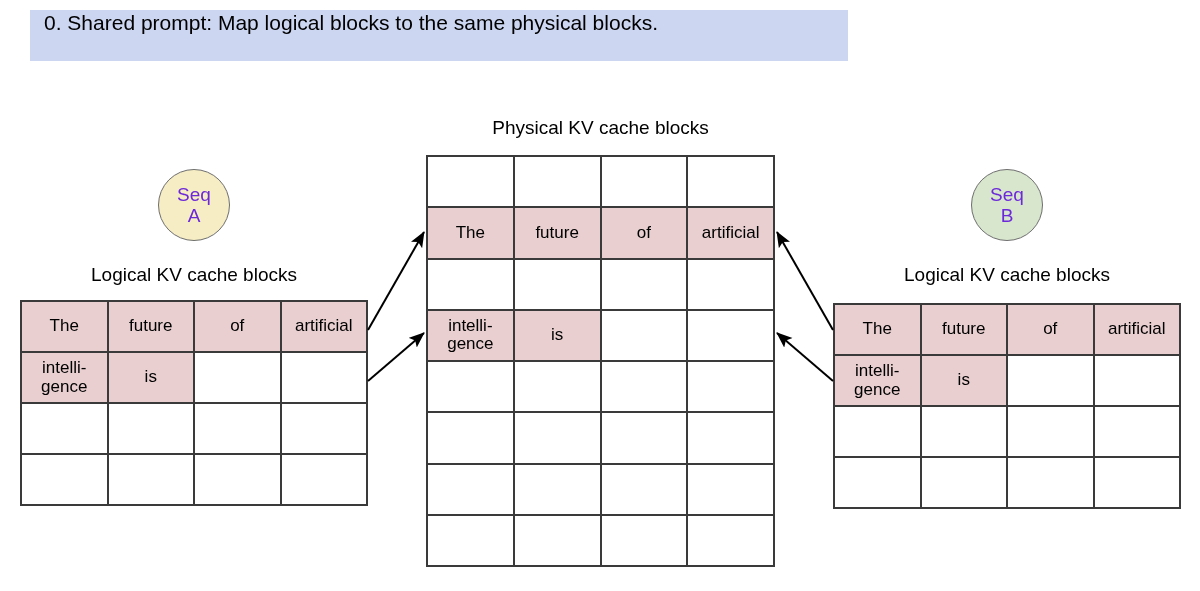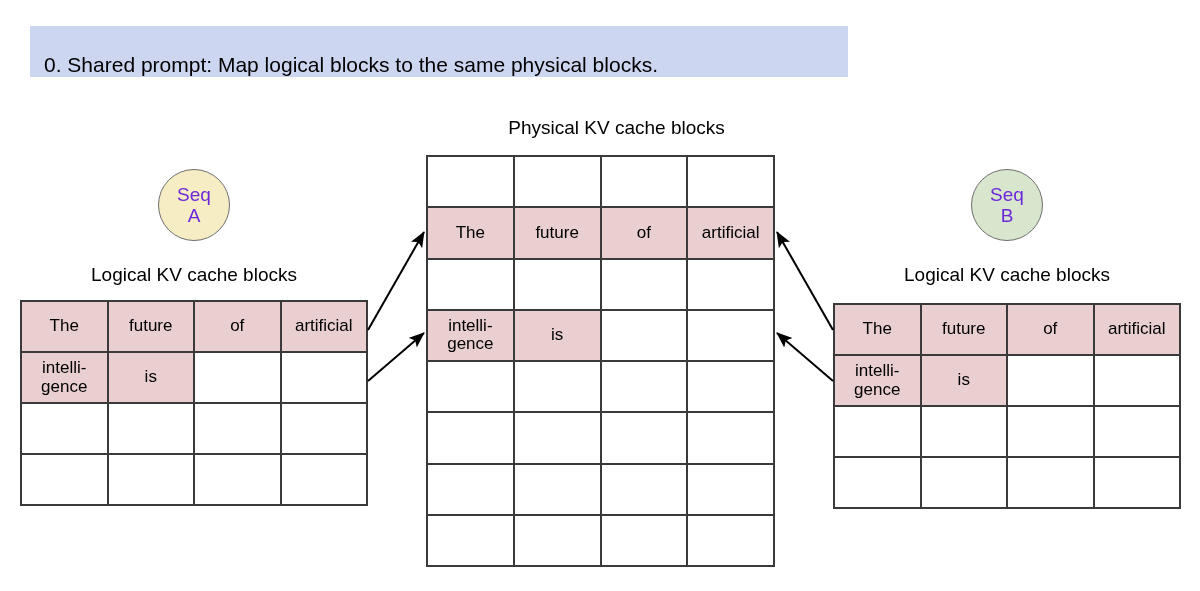--- a/index.html
+++ b/index.html
@@ -6,33 +6,33 @@
   body{
     width:1200px;height:591px;position:relative;overflow:hidden;
     background:#ffffff;
     font-family:"Liberation Sans", sans-serif;
     color:#000000;
   }
   .stage{position:absolute;left:0;top:0;width:1200px;height:591px;}
 
   
   .banner{
-    position:absolute;left:30px;top:26px;width:818px;height:51px;
+    position:absolute;left:30px;top:10px;width:818px;height:51px;
     background:#ccd6f0;
-    display:flex;align-items:flex-end;
+    display:flex;align-items:flex-start;
     box-sizing:border-box;padding-left:14px;
   }
   .banner-text{font-size:21px;line-height:1.2;color:#000;white-space:nowrap;}
 
   
   .caption{
     position:absolute;font-size:19px;color:#000;white-space:nowrap;
     text-align:center;
   }
-  #cap-physical{left:442px;top:117px;width:349px;}
+  #cap-physical{left:426px;top:117px;width:349px;}
   #cap-left{left:20px;top:264px;width:348px;}
   #cap-right{left:833px;top:264px;width:348px;}
 
   
   .seq-circle{
     position:absolute;width:72px;height:72px;border-radius:50%;
     border:1px solid #6e6e6e;
     display:flex;flex-direction:column;align-items:center;justify-content:center;
     font-size:19px;line-height:1.12;color:#6d28d9;box-sizing:border-box;
   }

